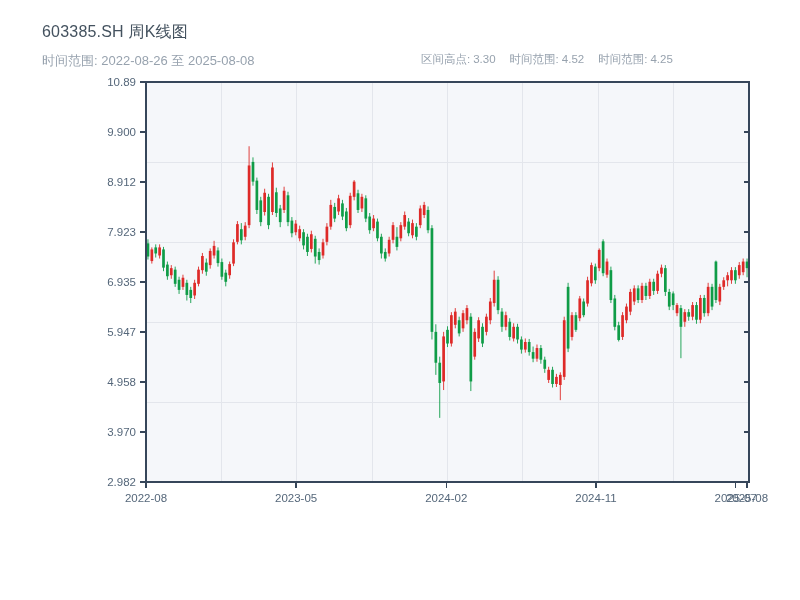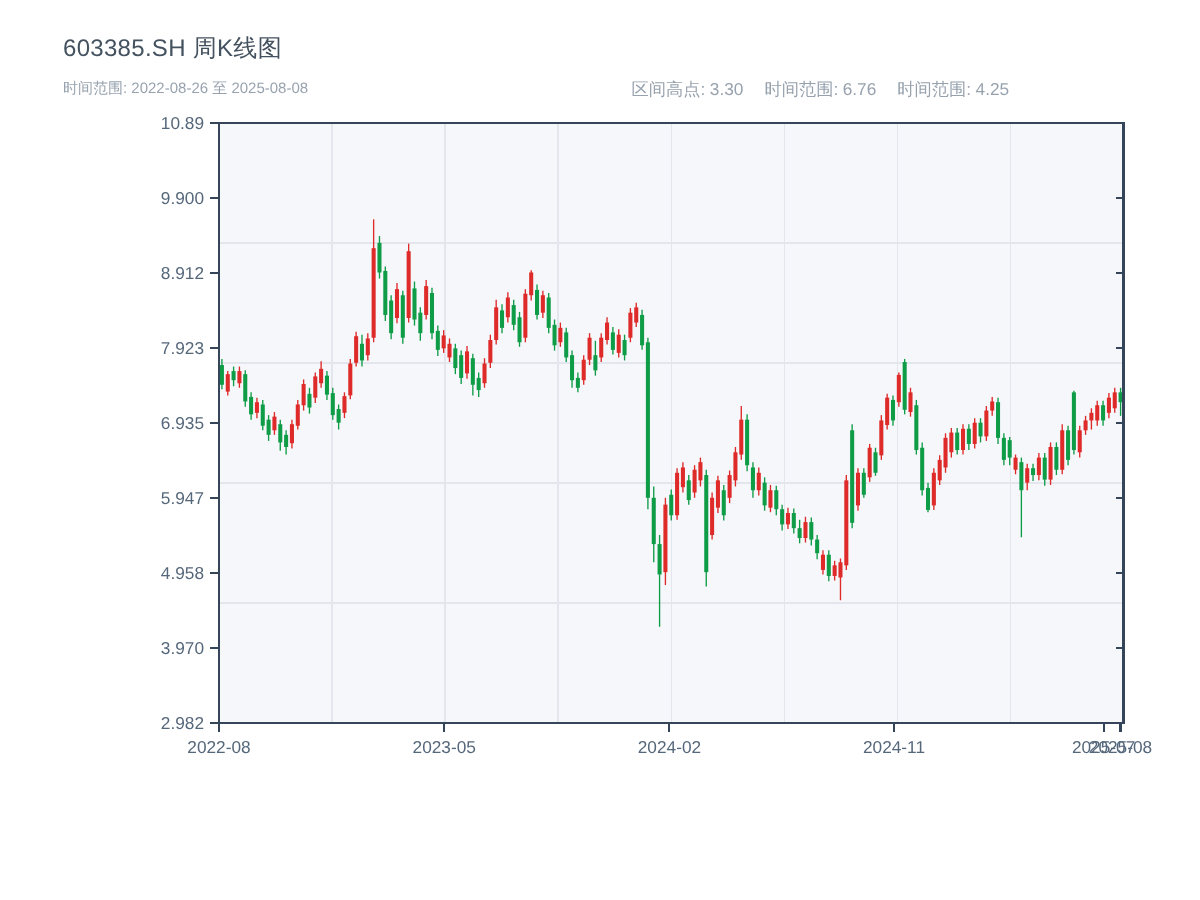--- a/index.html
+++ b/index.html
@@ -1,31 +1,31 @@
 <!DOCTYPE html>
 <html><head>
 <meta charset="utf-8">
 <style>
   html,body{margin:0;padding:0;background:#ffffff;}
   #screen{position:relative;width:800px;height:600px;background:#ffffff;overflow:hidden;
           font-family:"Liberation Sans","DejaVu Sans",sans-serif;margin-left:26px;}
   .chart-title{position:absolute;left:16px;top:22px;font-size:16px;color:#44525f;letter-spacing:.2px;}
-  .chart-subtitle{position:absolute;left:16px;top:52px;font-size:10px;color:#97a2ae;}
+  .chart-subtitle{position:absolute;left:16px;top:52px;font-size:13px;color:#97a2ae;}
   .chart-stats{position:absolute;left:395px;top:52px;font-size:11.5px;color:#97a2ae;white-space:nowrap;}
   .chart-stats .pair{margin-right:14px;}
   .chart-stats .lbl{margin-right:3px;}
   svg text{font-family:"Liberation Sans","DejaVu Sans",sans-serif;}
 </style>
 </head>
 <body>
 
 <div id="screen">
   <div class="chart-title">603385.SH 周K线图</div>
   <div class="chart-subtitle">时间范围: 2022-08-26 至 2025-08-08</div>
-  <div class="chart-stats"><span class="pair"><span class="lbl">区间高点:</span><span>3.30</span></span><span class="pair"><span class="lbl">时间范围:</span><span>6.76</span></span><span class="pair"><span class="lbl">时间范围:</span><span>4.25</span></span></div>
+  <div class="chart-stats"><span class="pair"><span class="lbl">区间高点:</span><span>3.30</span></span><span class="pair"><span class="lbl">时间范围:</span><span>4.52</span></span><span class="pair"><span class="lbl">时间范围:</span><span>4.25</span></span></div>
   <svg id="kchart" width="800" height="600" viewBox="0 0 800 600" style="position:absolute;left:0;top:0;">
       <rect x="120" y="82" width="603" height="400" fill="#f5f7fa"></rect>
       <line x1="195.375" y1="82" x2="195.375" y2="482" stroke="#e3e6ec" stroke-width="1" shape-rendering="crispEdges"></line>
       <line x1="270.75" y1="82" x2="270.75" y2="482" stroke="#e3e6ec" stroke-width="1" shape-rendering="crispEdges"></line>
       <line x1="346.125" y1="82" x2="346.125" y2="482" stroke="#e3e6ec" stroke-width="1" shape-rendering="crispEdges"></line>
       <line x1="421.5" y1="82" x2="421.5" y2="482" stroke="#e3e6ec" stroke-width="1" shape-rendering="crispEdges"></line>
       <line x1="496.875" y1="82" x2="496.875" y2="482" stroke="#e3e6ec" stroke-width="1" shape-rendering="crispEdges"></line>
       <line x1="572.25" y1="82" x2="572.25" y2="482" stroke="#e3e6ec" stroke-width="1" shape-rendering="crispEdges"></line>
       <line x1="647.625" y1="82" x2="647.625" y2="482" stroke="#e3e6ec" stroke-width="1" shape-rendering="crispEdges"></line>
       <line x1="120" y1="162" x2="723" y2="162" stroke="#e3e6ec" stroke-width="1" shape-rendering="crispEdges"></line>

